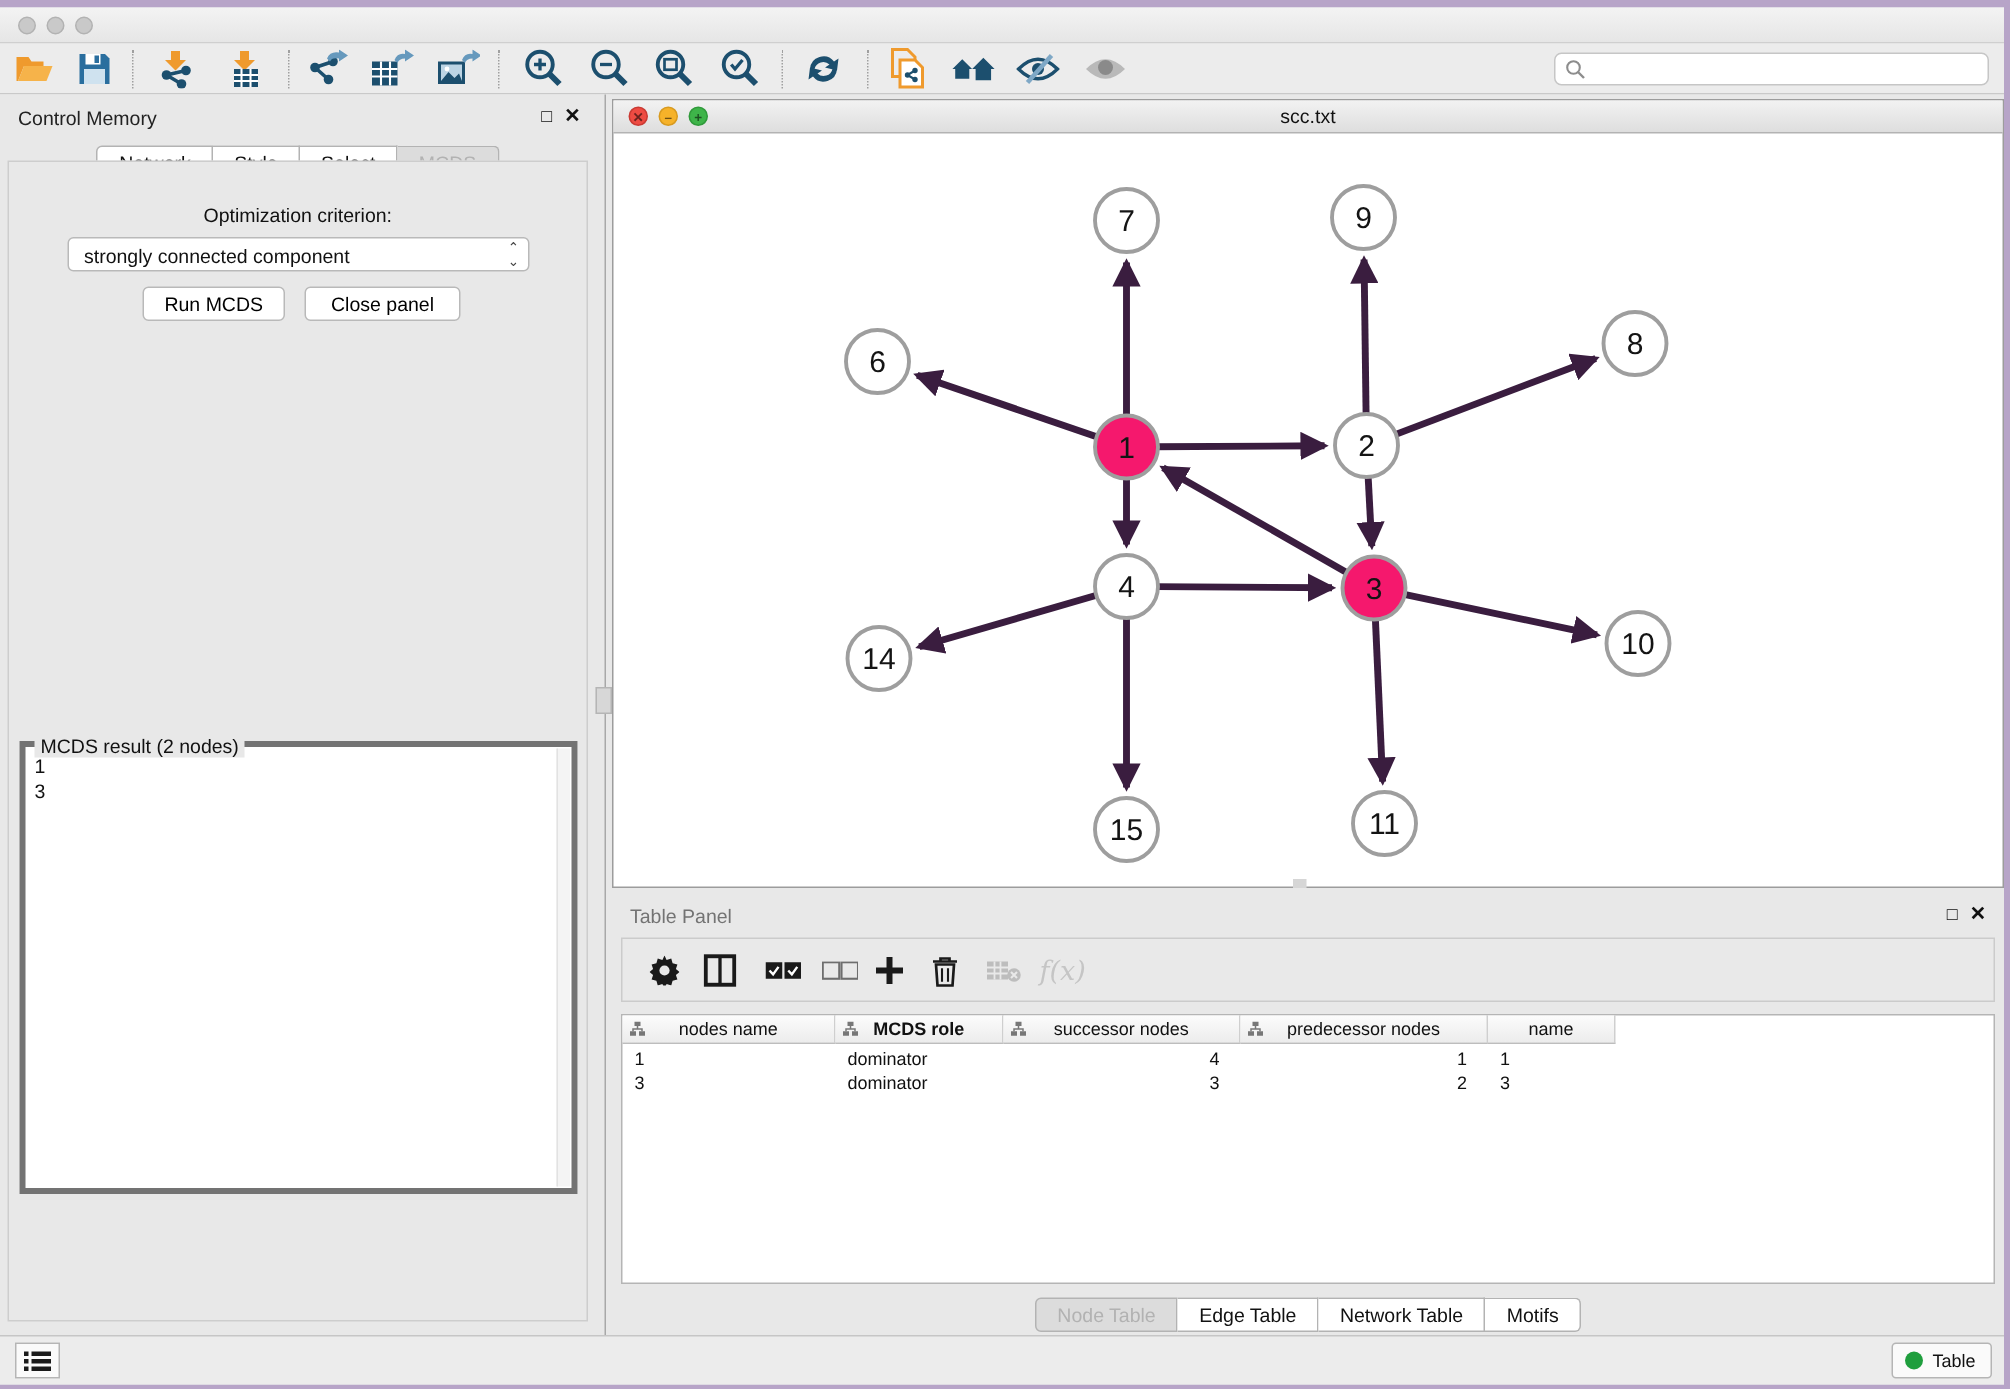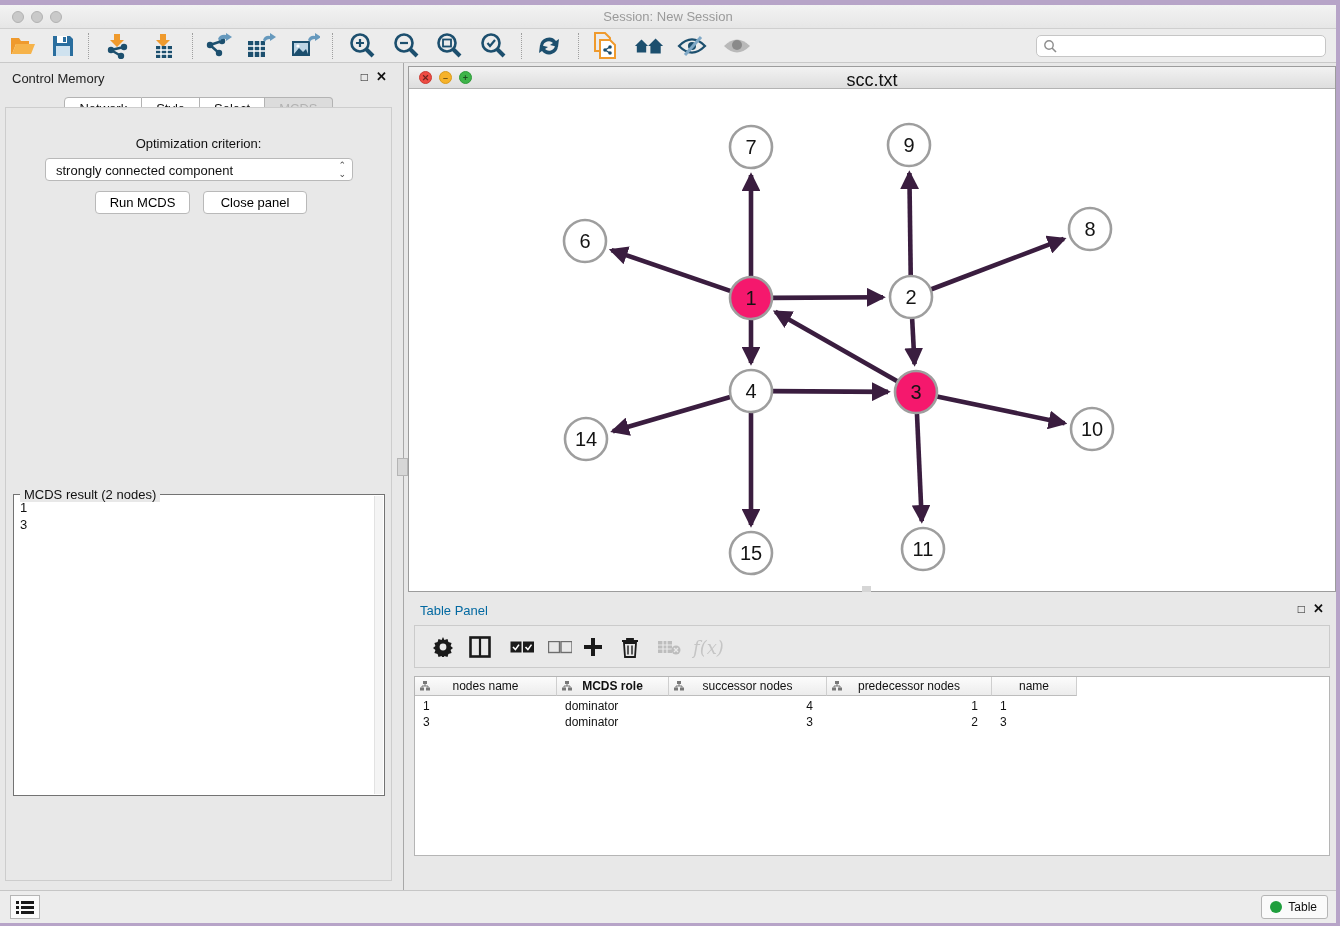--- a/index.html
+++ b/index.html
@@ -48,21 +48,21 @@
   #criterion-select { position:absolute; top:50px; left:39px; width:308px; height:23px;
     background:#fff; border:1px solid #b9b9b9; border-radius:4px; cursor:pointer; }
   #criterion-value { position:absolute; left:10px; top:4px; font-size:13px; }
   #criterion-stepper { position:absolute; right:6px; top:2px; display:flex; flex-direction:column;
     line-height:9px; font-size:9px; color:#444; }
   .cp-btn { position:absolute; top:83px; height:23px; background:#fff; border:1px solid #b9b9b9;
     border-radius:4px; font-size:13px; font-family:"Liberation Sans",sans-serif; cursor:pointer; }
   #run-btn { left:89px; width:95px; }
   #closepanel-btn { left:197px; width:104px; }
   #result-box { position:absolute; left:7px; width:372px; top:386px; height:302px;
-    border:1px solid #737373; background:#fff;padding-left:25px; }
+    border:4px solid #737373; background:#fff;padding-left:25px; }
   #result-title { position:absolute; top:-8px; left:6px; background:#e8e8e8; padding:0 4px;
     font-size:13px; }
   #result-text { position:absolute; inset:4px 10px 2px 6px; font-size:13px; line-height:17px;
     white-space:pre; font-family:"Liberation Sans",sans-serif; }
   #result-scroll { position:absolute; top:1px; bottom:1px; right:1px; width:9px;
     background:#f4f4f4; border-left:1px solid #e2e2e2; }
 
   
   #split-divider { position:absolute; left:397px; top:0; width:11px; height:100%; background:#e8e8e8; }
   #split-line { position:absolute; left:6px; top:0; height:100%; border-left:1px solid #a8a8a8; }
@@ -70,26 +70,26 @@
     background:#d7d7d7; border:1px solid #b5b5b5; cursor:col-resize; }
 
   
   #net-window { position:absolute; left:408px; top:3px; width:928px; height:526px;
     background:#fff; border:1px solid #9c9c9c; }
   #net-titlebar { position:absolute; top:0; left:0; right:0; height:22px;
     background:linear-gradient(#f2f2f2,#dedede); border-bottom:1px solid #b3b3b3; }
   .nt-dot { position:absolute; top:4px; width:13px; height:13px; border-radius:50%;
     font-size:9px; font-weight:bold; text-align:center; line-height:12px; color:rgba(0,0,0,.55);
     cursor:pointer; }
-  #net-title { position:absolute; left:0; right:0; top:3px; text-align:center; font-size:18px; color:#111; }
+  #net-title { position:absolute; left:0; right:0; top:3px; text-align:center; font-size:13px; color:#111; }
   #graph-svg { position:absolute; left:0; top:22px; }
 
   
   #table-panel { position:absolute; left:408px; top:535px; width:928px; height:292px; background:#e8e8e8; }
-  #tp-header { position:absolute; top:5px; left:12px; font-size:13px; color:#0369a1; }
+  #tp-header { position:absolute; top:5px; left:12px; font-size:13px; color:#737373; }
   #tp-toolbar { position:absolute; left:6px; right:6px; top:27px; height:43px;
     background:#e9e9e9; border:1px solid #cbcbcb; }
   .tp-ico { position:absolute; top:7px; height:28px; display:flex; align-items:center;
     justify-content:center; cursor:pointer; }
   .tp-disabled { opacity:.45; cursor:default; }
   #fx-label { font-family:"DejaVu Serif", serif; font-style:italic; font-size:18px; color:#9a9a9a; }
   #tp-tablebox { position:absolute; left:6px; right:6px; top:78px; height:180px;
     background:#fff; border:1px solid #b5b5b5; }
   #tbl-header { position:absolute; left:0; top:0; height:19px; display:flex; }
   .th-cell { position:relative; height:19px; background:linear-gradient(#fcfcfc,#ececec);
@@ -113,21 +113,20 @@
 </style>
 </head>
 <body>
 
 <div id="window">
 
   <div id="titlebar">
     <div class="tl-dot" style="left:12px"></div>
     <div class="tl-dot" style="left:31px"></div>
     <div class="tl-dot" style="left:50px"></div>
-    <div id="app-title">Session: New Session</div>
   </div>
 
   <div id="toolbar">
     <div class="tb-ico" style="left:8px">
       <svg width="26" height="22" viewBox="0 0 26 22">
           <path d="M1 3 h8 l2 3 h8 v3 H6 L2 19 H1 z" fill="#ef9a2d"></path>
           <path d="M6 9 h19 l-4 10 H2 z" fill="#f6b34a"></path>
         </svg>
     </div>
     <div class="tb-ico" style="left:48px">
@@ -484,20 +483,26 @@
             </div>
             <div class="tbl-row" style="top: 37px;">
               <div class="td-cell" style="width: 142px; text-align: left; padding: 0px 0px 0px 8px;">3</div>
               <div class="td-cell" style="width: 112px; text-align: left; padding: 0px 0px 0px 8px;">dominator</div>
               <div class="td-cell" style="width: 158px; text-align: right; padding: 0px 14px 0px 0px;">3</div>
               <div class="td-cell" style="width: 165px; text-align: right; padding: 0px 14px 0px 0px;">2</div>
               <div class="td-cell" style="width: 85px; text-align: left; padding: 0px 0px 0px 8px;">3</div>
             </div>
           </div>
       </div>
+      <div id="tp-tabs">
+          <div class="tab selected">Node Table</div>
+          <div class="tab">Edge Table</div>
+          <div class="tab">Network Table</div>
+          <div class="tab">Motifs</div>
+        </div>
     </div>
   </div>
 
   <div id="statusbar">
     <div id="status-list-btn">
       <svg width="18" height="14" viewBox="0 0 18 14">
           <rect x="0" y="1" width="3" height="3" fill="#1a1a1a"></rect>
           <rect x="5" y="1" width="13" height="3" fill="#1a1a1a"></rect>
           <rect x="0" y="6" width="3" height="3" fill="#1a1a1a"></rect>
           <rect x="5" y="6" width="13" height="3" fill="#1a1a1a"></rect>

